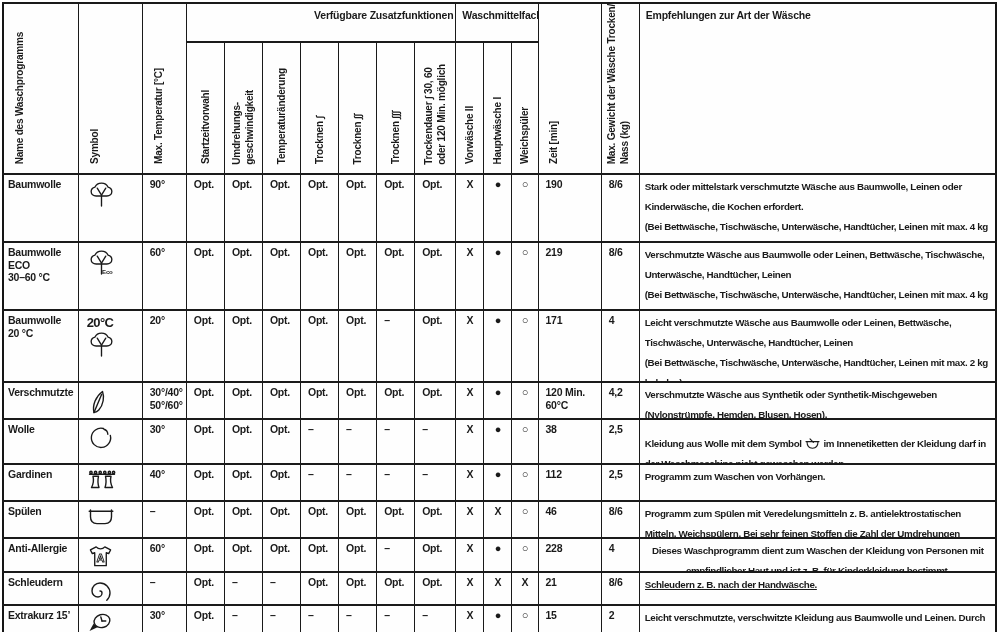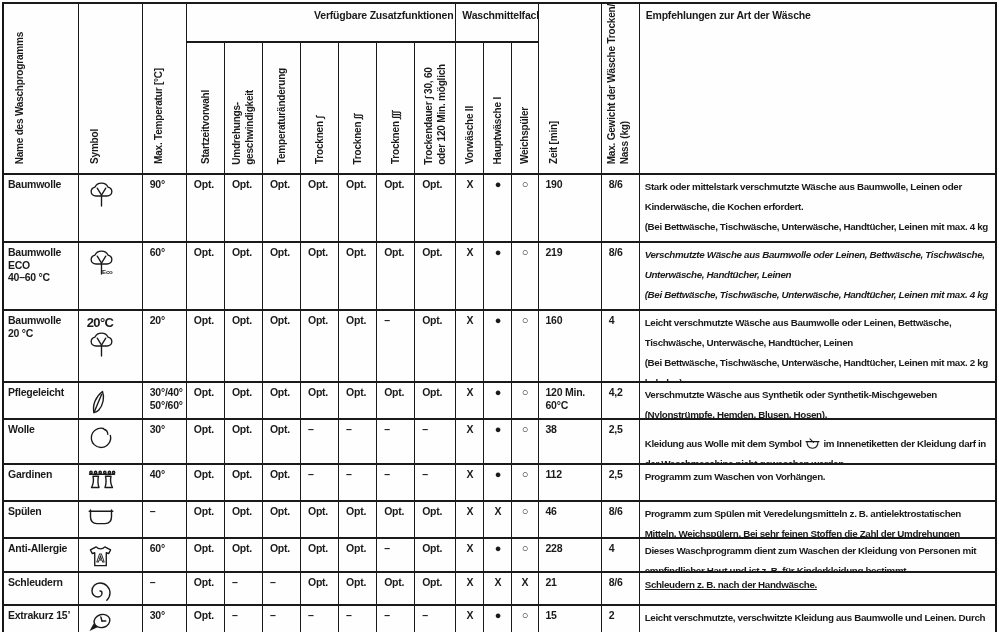--- a/index.html
+++ b/index.html
@@ -108,21 +108,21 @@
         <td class="cell">8/6</td>
         <td class="cell emp-cell">
           <div class="clip" style="height: 64px;">
             <p>Stark oder mittelstark verschmutzte Wäsche aus Baumwolle, Leinen oder Kinderwäsche, die Kochen erfordert.</p>
             <p>(Bei Bettwäsche, Tischwäsche, Unterwäsche, Handtücher, Leinen mit max. 4 kg beladen)</p>
           </div>
         </td>
       </tr>
       <tr style="height: 68px;">
         <td class="cell name-cell pre">Baumwolle ECO
-40–60 °C</td>
+30–60 °C</td>
         <td class="cell symbol-cell"><svg fill="none" stroke="#1a1a1a" stroke-width="1.4" stroke-linecap="round" stroke-linejoin="round" class="icon" width="29" height="29" viewBox="0 0 30 30">
         <path d="M15 3.2 C11.8 3.2 9.3 4.9 8.3 7.3 C5.9 7.9 4.3 9.8 4.3 12 C4.3 14.8 6.6 16.6 9.4 16.6 L20.6 16.6 C23.4 16.6 25.7 14.8 25.7 12 C25.7 9.8 24.1 7.9 21.7 7.3 C20.7 4.9 18.2 3.2 15 3.2 Z"></path>
         <path d="M15 16.6 L15 27"></path>
             <path d="M15 15.6 L10.6 8.4"></path>
             <path d="M15 15.6 L19.4 8.4"></path>
         <text x="15.6" y="26.5" font-size="6.3" font-weight="bold" fill="#1a1a1a" stroke="none">Eco</text>
           </svg></td>
         <td class="cell pre">60°</td>
         <td class="cell">Opt.</td>
         <td class="cell">Opt.</td>
@@ -130,21 +130,21 @@
         <td class="cell">Opt.</td>
         <td class="cell">Opt.</td>
         <td class="cell">Opt.</td>
         <td class="cell">Opt.</td>
         <td class="cell mark-cell"><span class="xmark">X</span></td>
         <td class="cell mark-cell"><span class="dotmark">●</span></td>
         <td class="cell mark-cell"><span class="dotmark">○</span></td>
         <td class="cell pre">219</td>
         <td class="cell">8/6</td>
         <td class="cell emp-cell">
-          <div class="clip" style="height: 64px; font-style: italic;">
+          <div class="clip" style="height: 64px;">
             <p>Verschmutzte Wäsche aus Baumwolle oder Leinen, Bettwäsche, Tischwäsche, Unterwäsche, Handtücher, Leinen</p>
             <p>(Bei Bettwäsche, Tischwäsche, Unterwäsche, Handtücher, Leinen mit max. 4 kg beladen)</p>
           </div>
         </td>
       </tr>
       <tr style="height: 72px;">
         <td class="cell name-cell pre">Baumwolle
 20 °C</td>
         <td class="cell symbol-cell"><span class="symbol-prefix">20°C</span><svg fill="none" stroke="#1a1a1a" stroke-width="1.4" stroke-linecap="round" stroke-linejoin="round" class="icon" width="29" height="29" viewBox="0 0 30 30">
         <path d="M15 3.2 C11.8 3.2 9.3 4.9 8.3 7.3 C5.9 7.9 4.3 9.8 4.3 12 C4.3 14.8 6.6 16.6 9.4 16.6 L20.6 16.6 C23.4 16.6 25.7 14.8 25.7 12 C25.7 9.8 24.1 7.9 21.7 7.3 C20.7 4.9 18.2 3.2 15 3.2 Z"></path>
@@ -156,31 +156,31 @@
         <td class="cell">Opt.</td>
         <td class="cell">Opt.</td>
         <td class="cell">Opt.</td>
         <td class="cell">Opt.</td>
         <td class="cell">Opt.</td>
         <td class="cell">–</td>
         <td class="cell">Opt.</td>
         <td class="cell mark-cell"><span class="xmark">X</span></td>
         <td class="cell mark-cell"><span class="dotmark">●</span></td>
         <td class="cell mark-cell"><span class="dotmark">○</span></td>
-        <td class="cell pre">160</td>
+        <td class="cell pre">171</td>
         <td class="cell">4</td>
         <td class="cell emp-cell">
           <div class="clip" style="height: 68px;">
             <p>Leicht verschmutzte Wäsche aus Baumwolle oder Leinen, Bettwäsche, Tischwäsche, Unterwäsche, Handtücher, Leinen</p>
             <p>(Bei Bettwäsche, Tischwäsche, Unterwäsche, Handtücher, Leinen mit max. 2 kg beladen)</p>
           </div>
         </td>
       </tr>
       <tr style="height: 37px;">
-        <td class="cell name-cell pre">Pflegeleicht</td>
+        <td class="cell name-cell pre">Verschmutzte</td>
         <td class="cell symbol-cell"><svg fill="none" stroke="#1a1a1a" stroke-width="1.4" stroke-linecap="round" stroke-linejoin="round" class="icon" width="24" height="28" viewBox="0 0 24 28">
         <path d="M7 24.5 C5.2 17 8.8 8.5 15.5 3.5 C17.5 9 16.5 16.5 11.8 22 C10.4 23.6 9 24.2 7 24.5 Z"></path>
         <path d="M7 24.5 L14.6 6.5"></path>
           </svg></td>
         <td class="cell pre">30°/40°
 50°/60°</td>
         <td class="cell">Opt.</td>
         <td class="cell">Opt.</td>
         <td class="cell">Opt.</td>
         <td class="cell">Opt.</td>
@@ -298,21 +298,21 @@
         <td class="cell">Opt.</td>
         <td class="cell">Opt.</td>
         <td class="cell">–</td>
         <td class="cell">Opt.</td>
         <td class="cell mark-cell"><span class="xmark">X</span></td>
         <td class="cell mark-cell"><span class="dotmark">●</span></td>
         <td class="cell mark-cell"><span class="dotmark">○</span></td>
         <td class="cell pre">228</td>
         <td class="cell">4</td>
         <td class="cell emp-cell">
-          <div class="clip" style="height: 30px;">
+          <div class="clip" style="height: 30px; text-align: center;">
             <p>Dieses Waschprogramm dient zum Waschen der Kleidung von Personen mit empfindlicher Haut und ist z. B. für Kinderkleidung bestimmt.</p>
           </div>
         </td>
       </tr>
       <tr style="height: 32px; margin-left: 12px;">
         <td class="cell name-cell pre">Schleudern</td>
         <td class="cell symbol-cell"><svg fill="none" stroke="#1a1a1a" stroke-width="1.4" stroke-linecap="round" stroke-linejoin="round" class="icon" width="26" height="26" viewBox="0 0 26 26">
         <path d="M13 13 a2 2 0 0 1 2 2 a4 4 0 0 1 -4 4 a6 6 0 0 1 -6 -6 a8 8 0 0 1 8 -8 a10 10 0 0 1 10 10 a10 10 0 0 1 -3.2 7.2"></path>
           </svg></td>
         <td class="cell pre">–</td>

